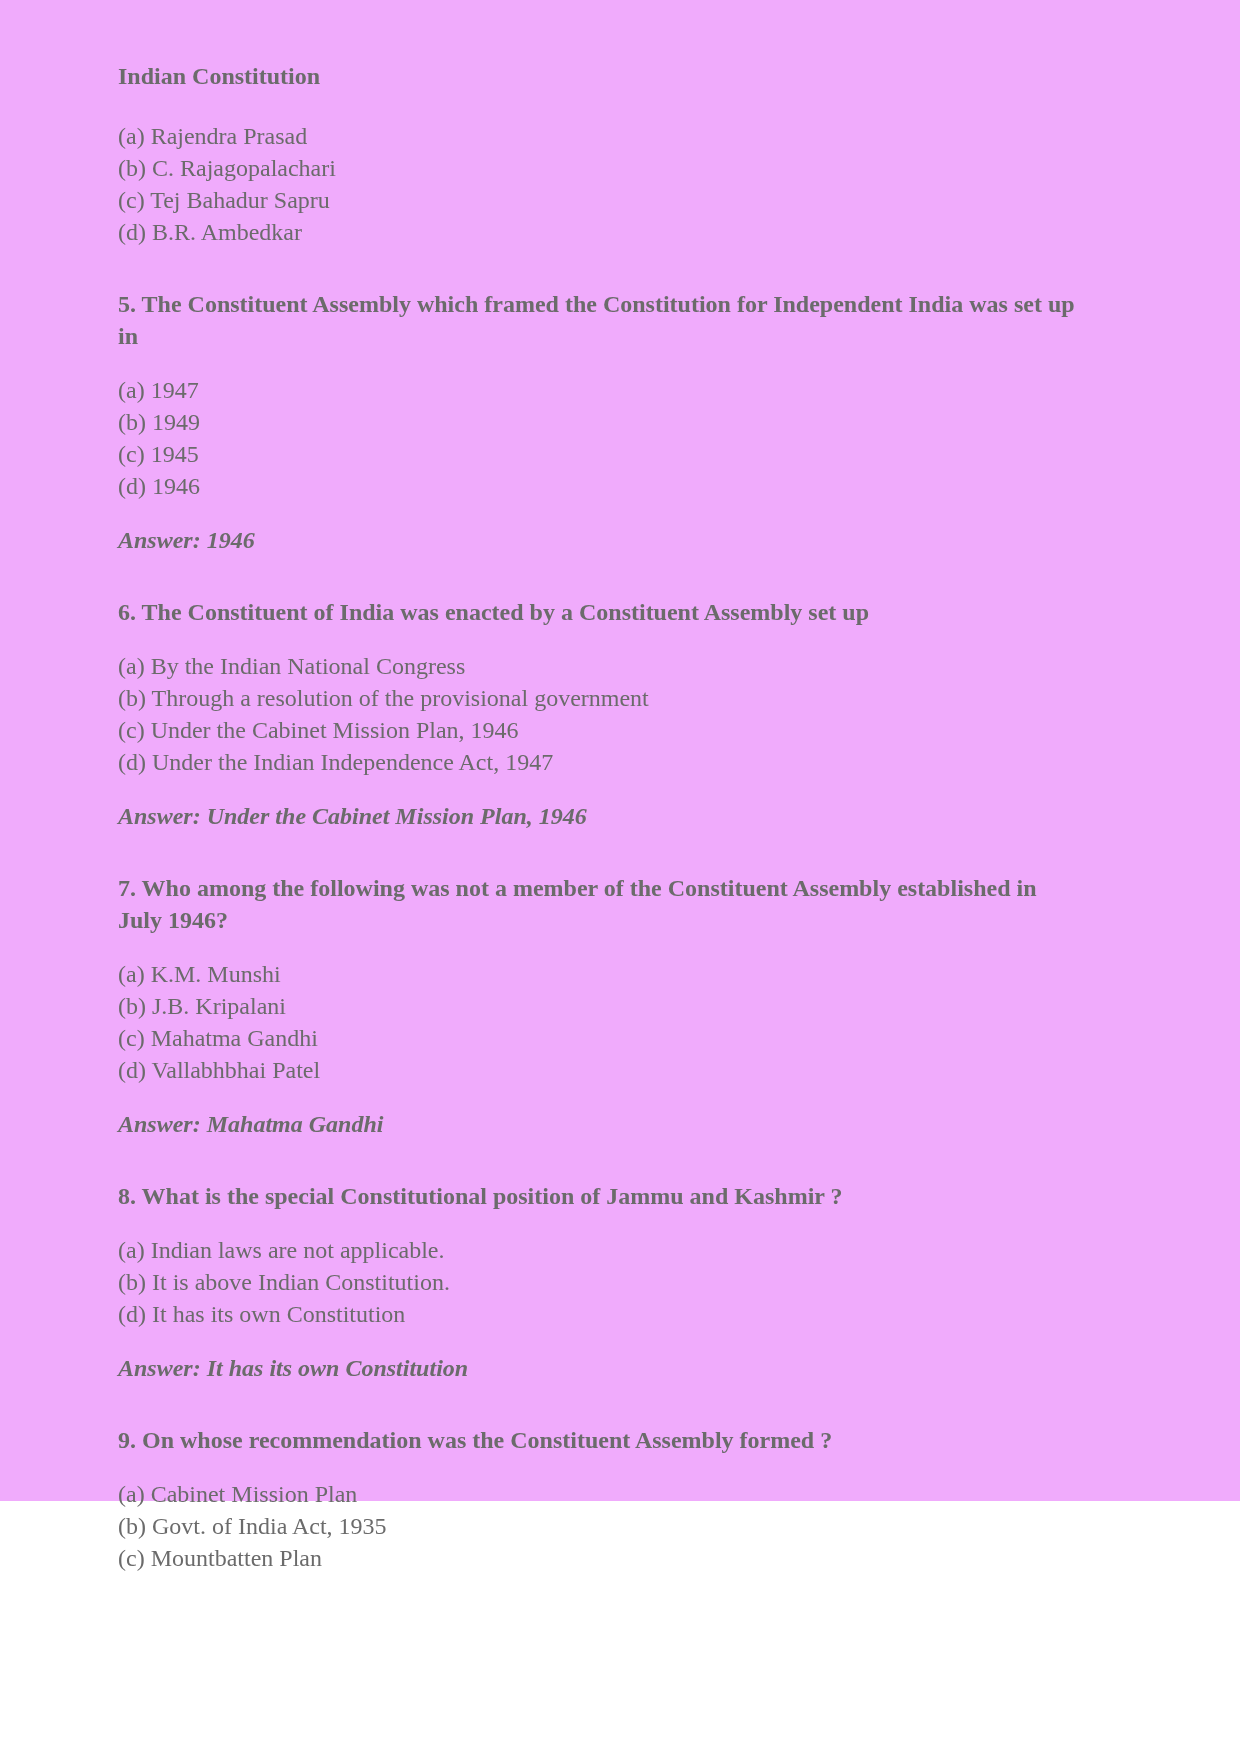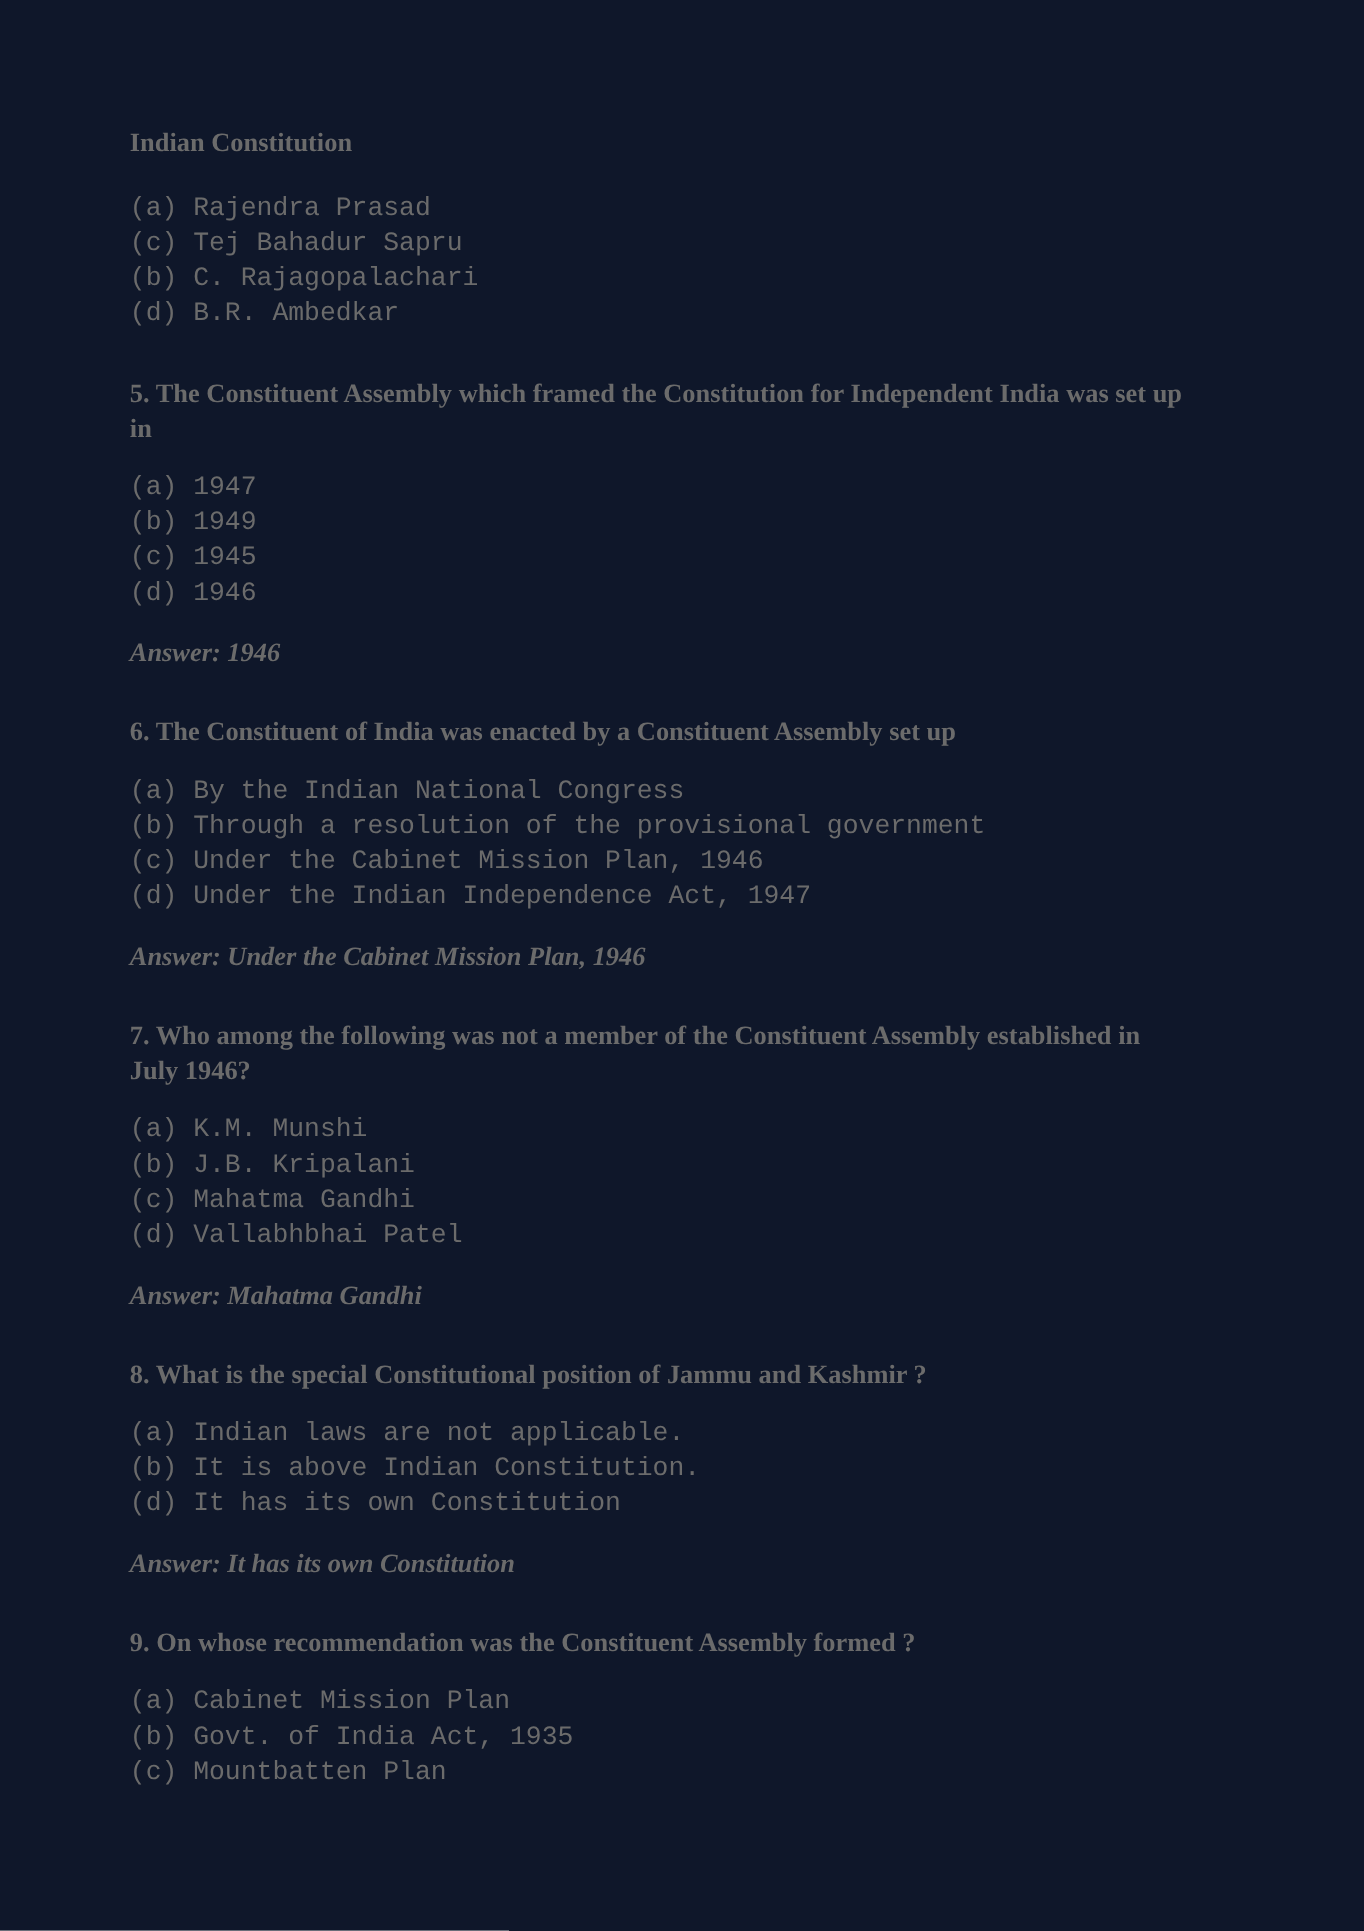--- a/index.html
+++ b/index.html
@@ -8,23 +8,23 @@
     background: #ffffff;
   }
   body {
     width: 1240px;
     height: 1755px;
     overflow: hidden;
   }
   .page {
     box-sizing: border-box;
     width: 1240px;
-    height: 1755px;
-    padding: 114px 118px 0 118px;
-    background: #0f172a;
+    height: 1501px;
+    padding: 60px 118px 0 118px;
+    background: #f0abfc;
     font-family: "Liberation Serif", serif;
     font-size: 24px;
     line-height: 32px;
     color: #6b6b6b;
   }
   .block {
     margin: 0 0 22px 0;
   }
   .doc-heading {
     font-weight: 700;
@@ -34,35 +34,34 @@
     font-weight: 700;
     white-space: pre-line;
     margin-top: 40px;
   }
   .answer {
     font-weight: 700;
     font-style: italic;
   }
   .option-line {
     white-space: pre;
-    font-family: Liberation Mono, monospace;
   }
 </style>
 </head>
 <body>
 
 <div class="page">
 
   <div class="block doc-heading">Indian Constitution</div>
 
   <div>
     <div class="block">
       <div class="option-line">(a) Rajendra Prasad</div>
+      <div class="option-line">(b) C. Rajagopalachari</div>
       <div class="option-line">(c) Tej Bahadur Sapru</div>
-      <div class="option-line">(b) C. Rajagopalachari</div>
       <div class="option-line">(d) B.R. Ambedkar</div>
     </div>
   </div>
 
   <div>
     <div class="block question">5. The Constituent Assembly which framed the Constitution for Independent India was set up
 in</div>
     <div class="block">
       <div class="option-line">(a) 1947</div>
       <div class="option-line">(b) 1949</div>

